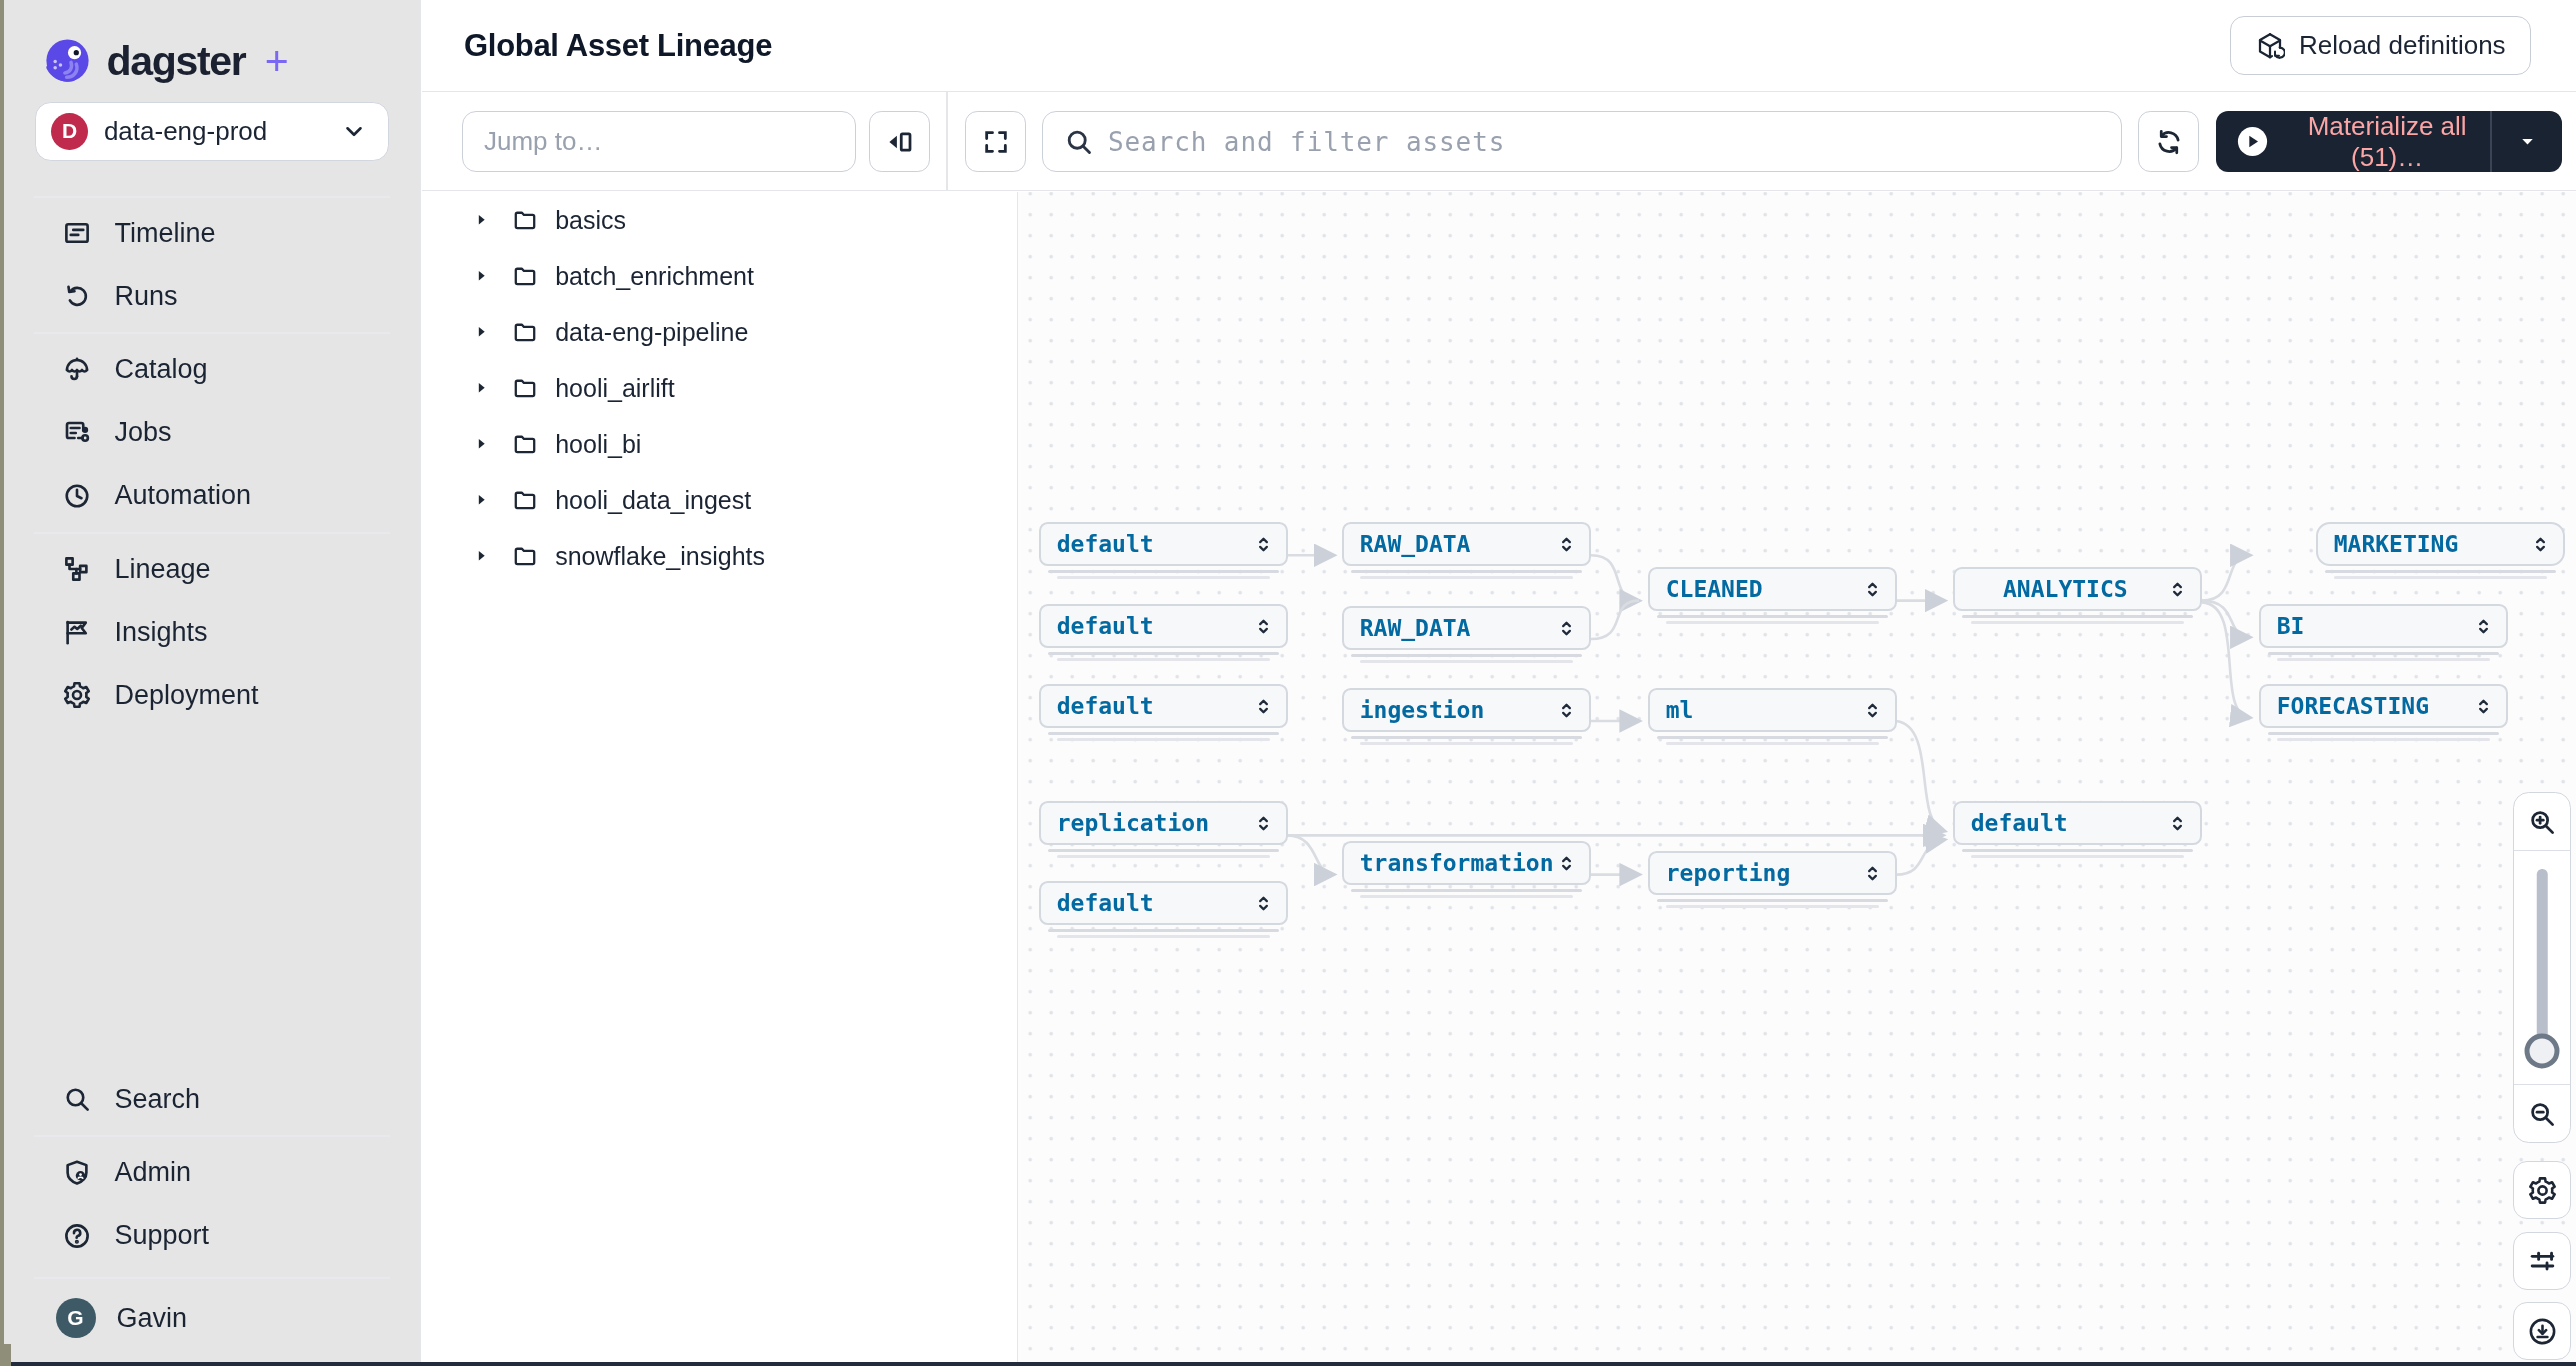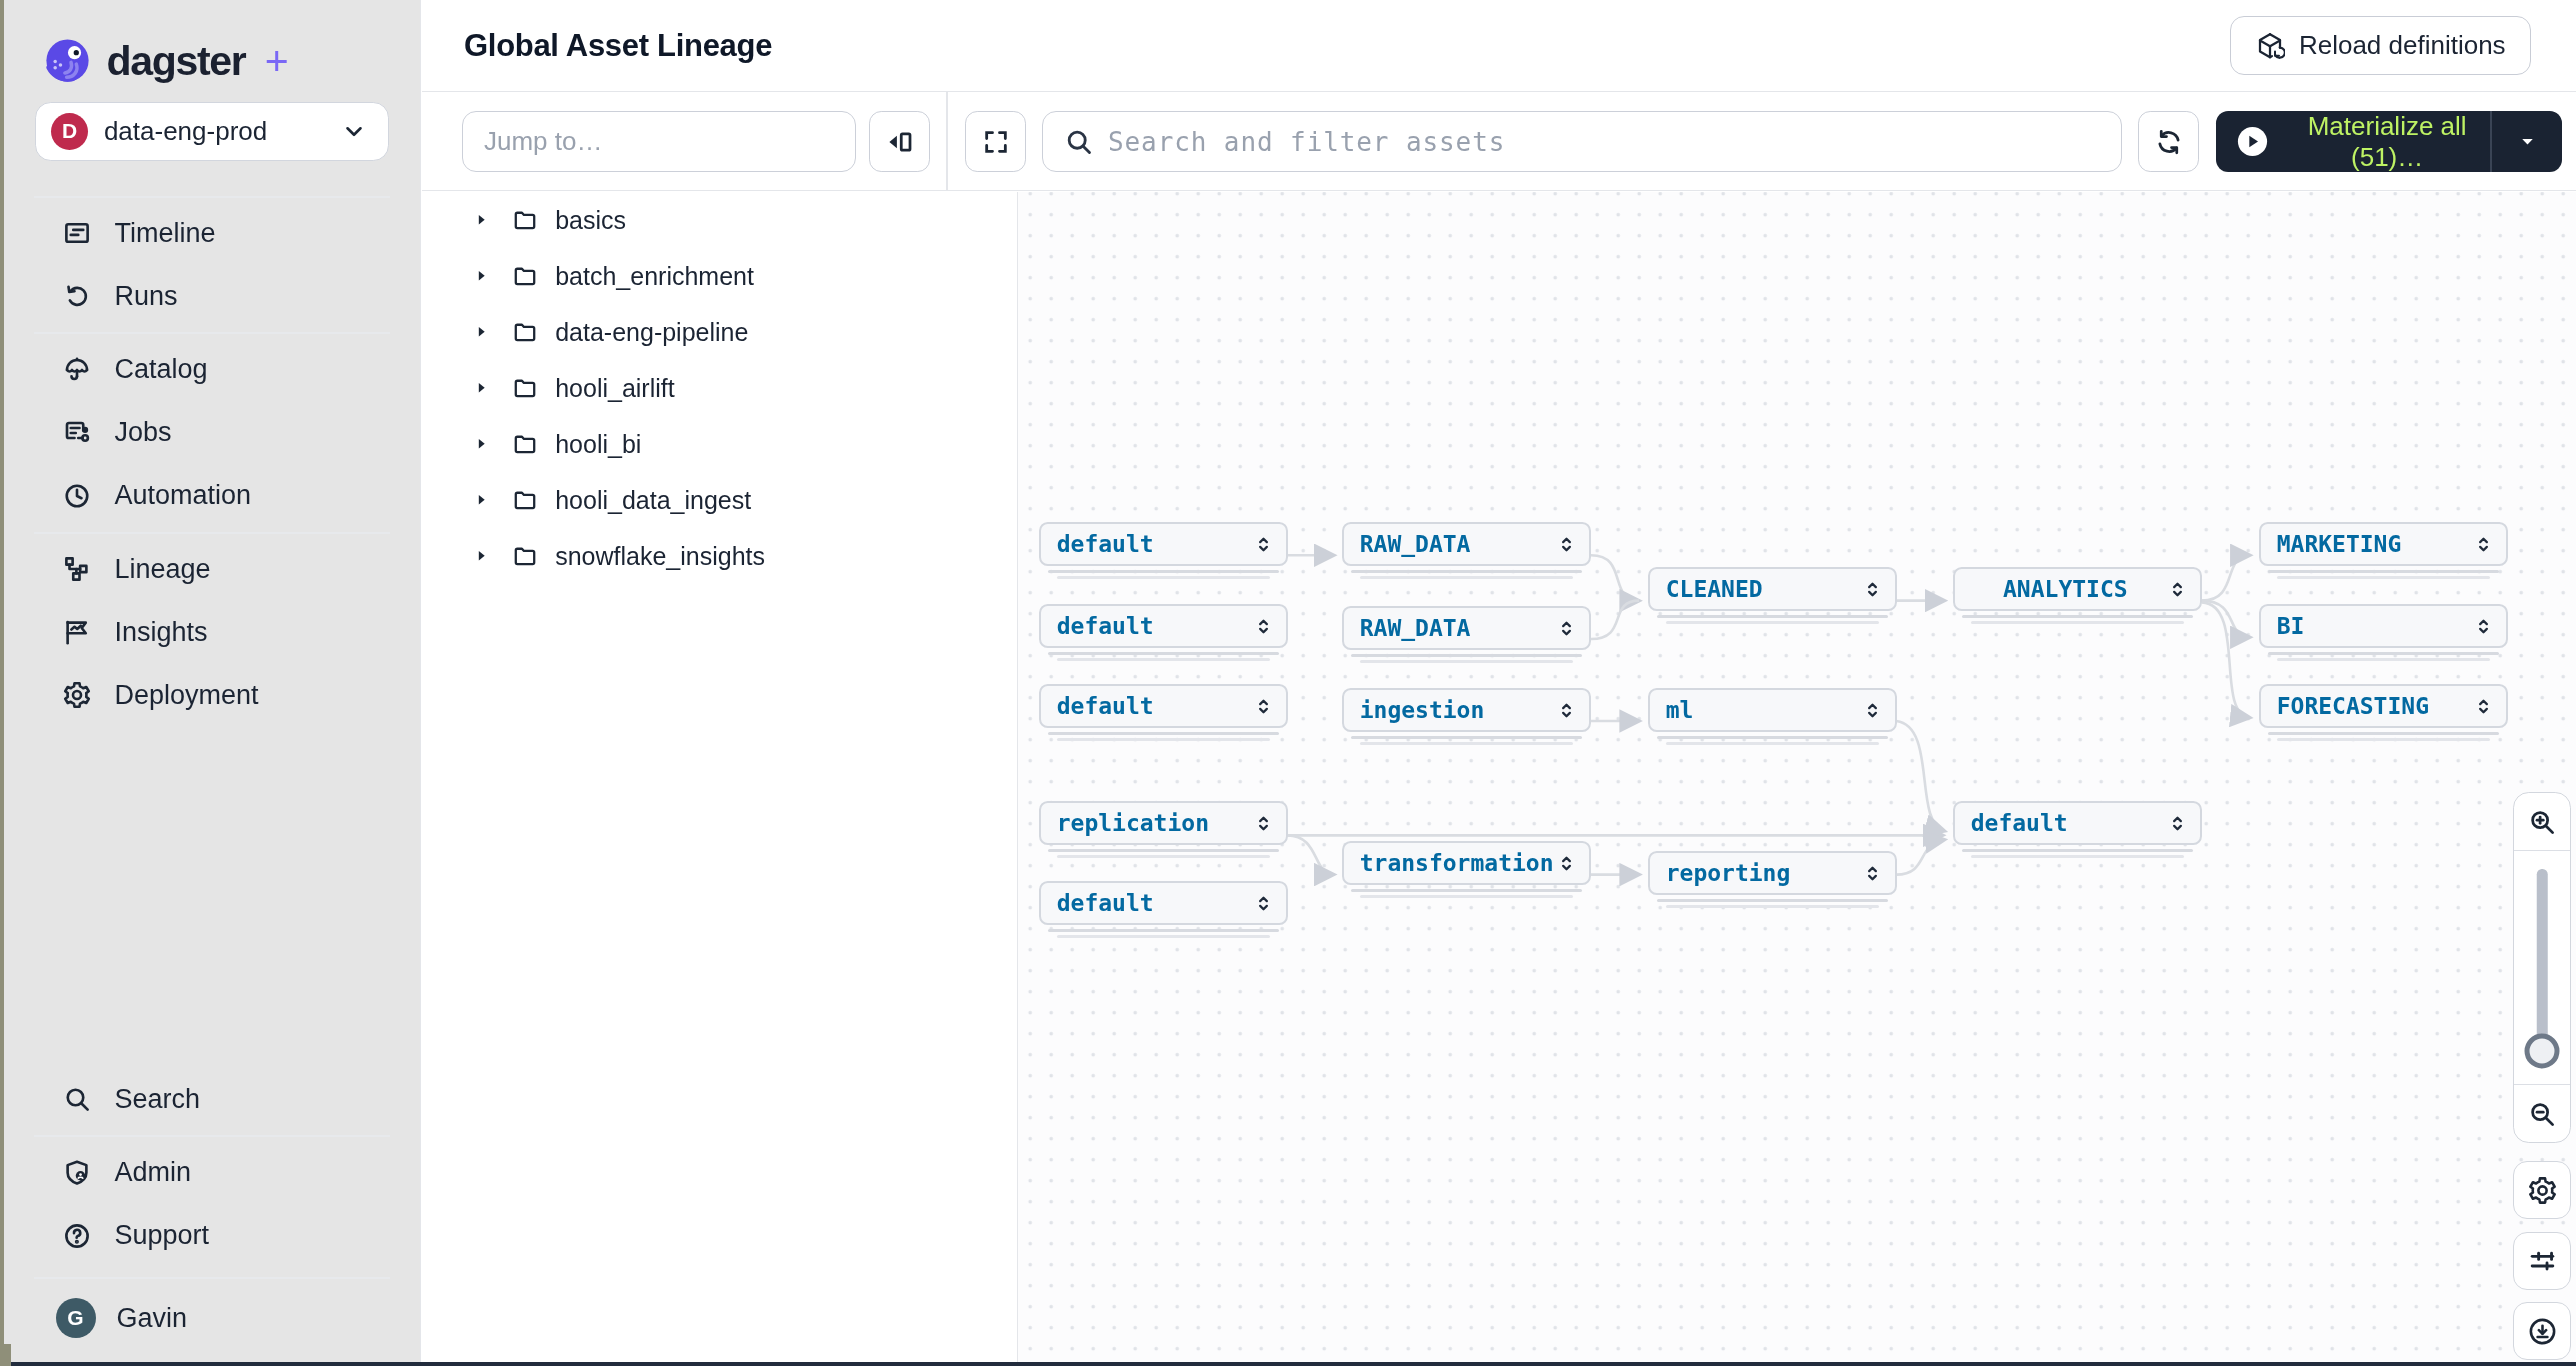--- a/index.html
+++ b/index.html
@@ -57,21 +57,21 @@
               background:#fff; display:flex; align-items:center; justify-content:center; cursor:pointer; color:#1c2634; }
   .collapse-btn { left:447px; }
   .fullscreen-btn { left:543px; }
   .refresh-btn { left:1716px; }
   .search-wrap { position:absolute; left:620px; top:19px; width:1080px; height:61px; }
   .search-input { width:100%; height:100%; padding:0 21px 0 65px; font-size:26px; letter-spacing:0.9px;
                   font-family:"DejaVu Sans Mono", monospace; }
   .search-wrap .mag { position:absolute; left:21px; top:15px; color:#2a3444; }
   .btn-dark { position:absolute; left:1794px; top:19px; width:346px; height:61px; background:#1a2332; border:none;
               border-radius:12.2px; color:#fff; display:flex; align-items:center; cursor:pointer; padding:0; }
-  .btn-dark .main { flex:1; display:flex; align-items:center; gap:14px; padding-left:19px; font-size:26px; font-weight:500; color:#bef264; }
+  .btn-dark .main { flex:1; display:flex; align-items:center; gap:14px; padding-left:19px; font-size:26px; font-weight:500; color:#fca5a5; }
   .btn-dark .sep { width:1.7px; height:61px; background:#3a4455; }
   .btn-dark .caret { width:70px; display:flex; align-items:center; justify-content:center; }
 
   
   .tree-panel { position:absolute; left:422px; top:192px; width:596px; height:1175px; background:#fff;
                 border-right:1.7px solid #e4e6ea; z-index:4; }
   .tree-item { height:56px; display:flex; align-items:center; cursor:pointer; }
   .tree-caret { width:23px; margin-left:51px; color:#1c2634; display:flex; }
   .tree-folder { margin-left:15.7px; color:#1c2634; display:flex; }
   .tree-label { margin-left:17.5px; font-size:25px; color:#1b2433; }
@@ -474,21 +474,21 @@
       </div>
       <div class="node" style="left: 394px; top: 330px;">
         <span class="node-label">RAW_DATA</span>
         <span class="unfold">
           <svg width="21" height="21" viewBox="0 0 24 24" fill="none" stroke="currentColor" stroke-width="2.6" stroke-linecap="round" stroke-linejoin="round">
             <polyline points="8.2,9.3 12,5.5 15.8,9.3"></polyline>
             <polyline points="8.2,14.7 12,18.5 15.8,14.7"></polyline>
           </svg>
         </span>
       </div>
-      <div class="node" style="left: 1311px; top: 330px;">
+      <div class="node" style="left: 1368px; top: 330px; border-radius: 14px;">
         <span class="node-label">MARKETING</span>
         <span class="unfold">
           <svg width="21" height="21" viewBox="0 0 24 24" fill="none" stroke="currentColor" stroke-width="2.6" stroke-linecap="round" stroke-linejoin="round">
             <polyline points="8.2,9.3 12,5.5 15.8,9.3"></polyline>
             <polyline points="8.2,14.7 12,18.5 15.8,14.7"></polyline>
           </svg>
         </span>
       </div>
       <div class="node" style="left: 700px; top: 375px;">
         <span class="node-label">CLEANED</span>

